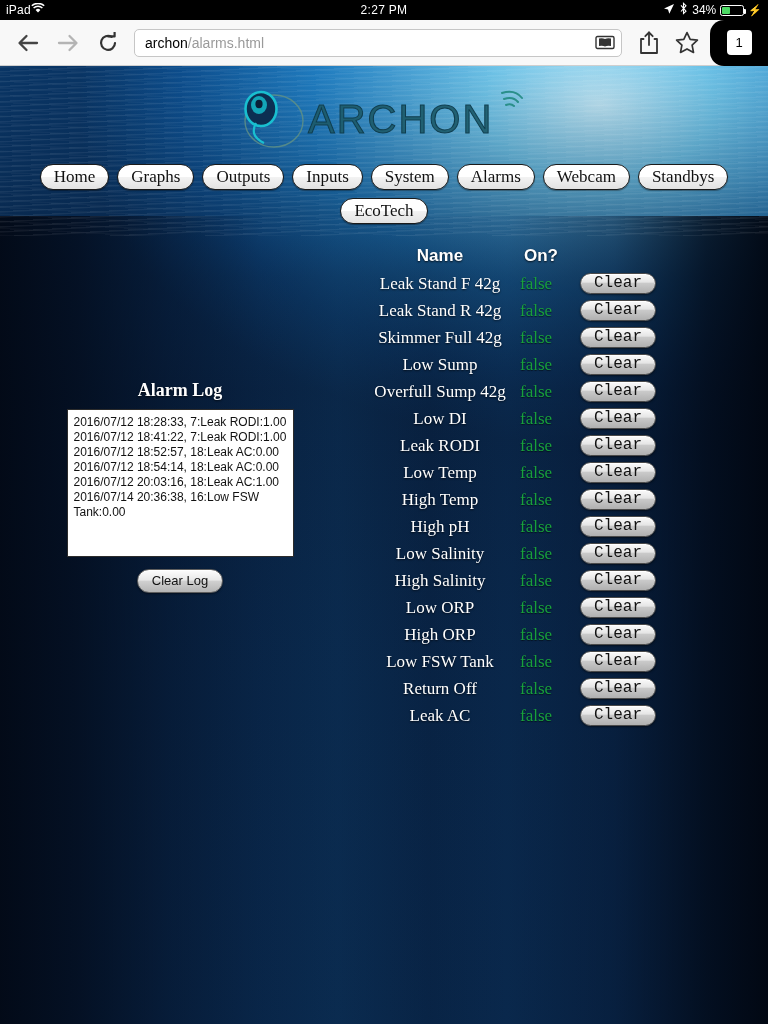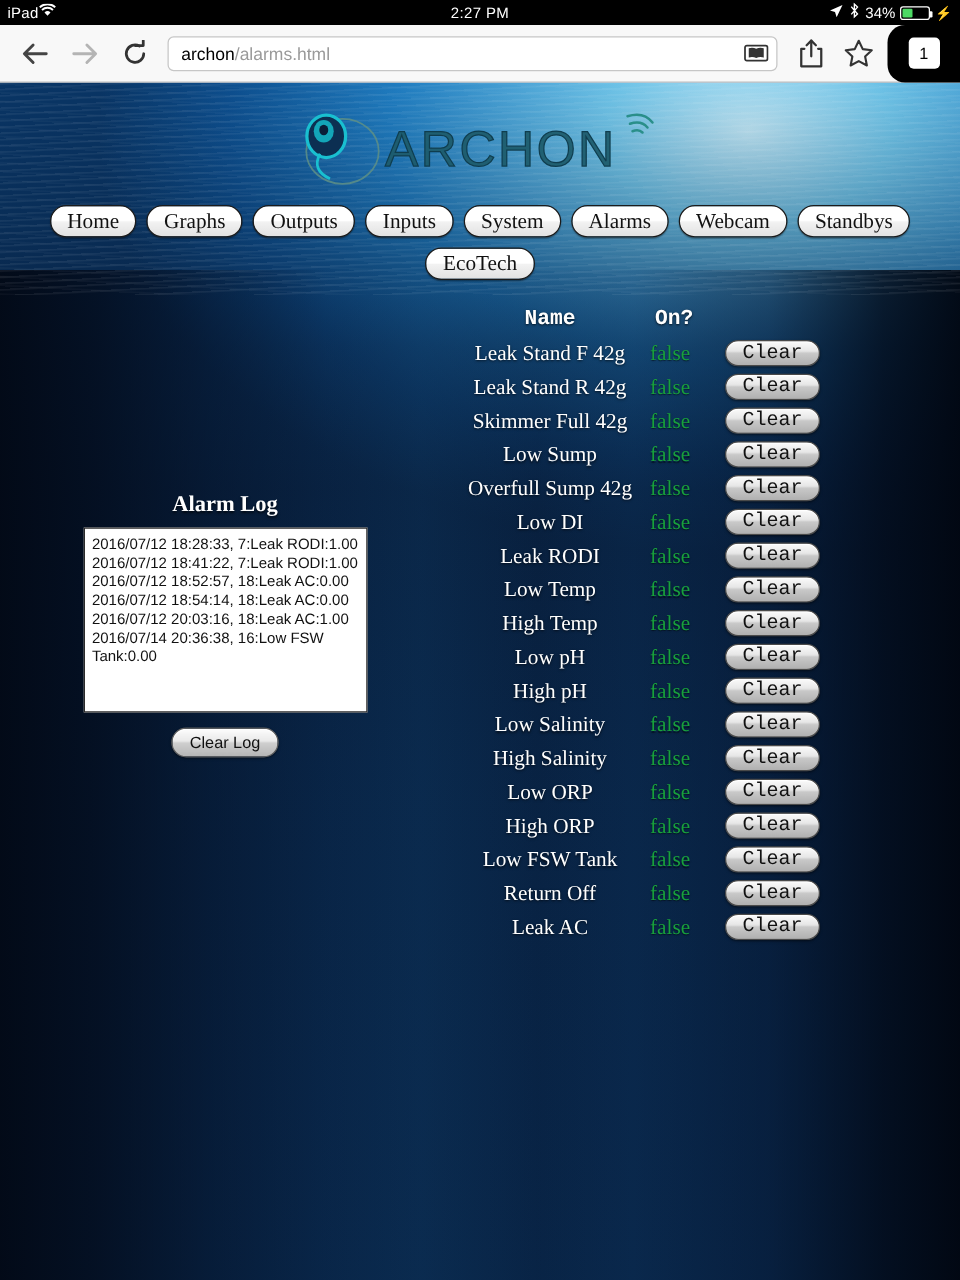--- a/index.html
+++ b/index.html
@@ -220,21 +220,21 @@
     color: #111;
     cursor: pointer;
     box-shadow: 0 1px 2px rgba(0,0,0,.45), inset 0 1px 0 rgba(255,255,255,.9);
     line-height: 15px;
   }
   .clearlog-wrap { text-align: center; margin-top: 12px; }
 
   
   table.alarms { border-collapse: collapse; width: 300px; }
   table.alarms th {
-    font-family: Liberation Mono, monospace;
+    font-family: Liberation Sans, sans-serif;
     font-weight: bold;
     font-size: 17px;
     color: #fff;
     padding-bottom: 4px;
     text-shadow: 0 1px 2px rgba(0,0,0,.75);
   }
   table.alarms th.th-name { text-align: center; width: 160px; }
   table.alarms th.th-on { text-align: left; width: 60px; padding-left: 4px; }
   table.alarms th.th-act { width: 80px; }
   table.alarms td { padding: 3px 0; vertical-align: middle; }
@@ -451,25 +451,20 @@
                 <td class="c-name">Low Temp</td>
                 <td class="c-on" style="color: rgb(24, 160, 60);">false</td>
                 <td class="c-act"><span class="btn-clear">Clear</span></td>
               </tr>
               <tr>
                 <td class="c-name">High Temp</td>
                 <td class="c-on" style="color: rgb(24, 160, 60);">false</td>
                 <td class="c-act"><span class="btn-clear">Clear</span></td>
               </tr>
               <tr>
-                <td class="c-name">Low pH</td>
-                <td class="c-on" style="color: rgb(24, 160, 60);">false</td>
-                <td class="c-act"><span class="btn-clear">Clear</span></td>
-              </tr>
-              <tr>
                 <td class="c-name">High pH</td>
                 <td class="c-on" style="color: rgb(24, 160, 60);">false</td>
                 <td class="c-act"><span class="btn-clear">Clear</span></td>
               </tr>
               <tr>
                 <td class="c-name">Low Salinity</td>
                 <td class="c-on" style="color: rgb(24, 160, 60);">false</td>
                 <td class="c-act"><span class="btn-clear">Clear</span></td>
               </tr>
               <tr>

